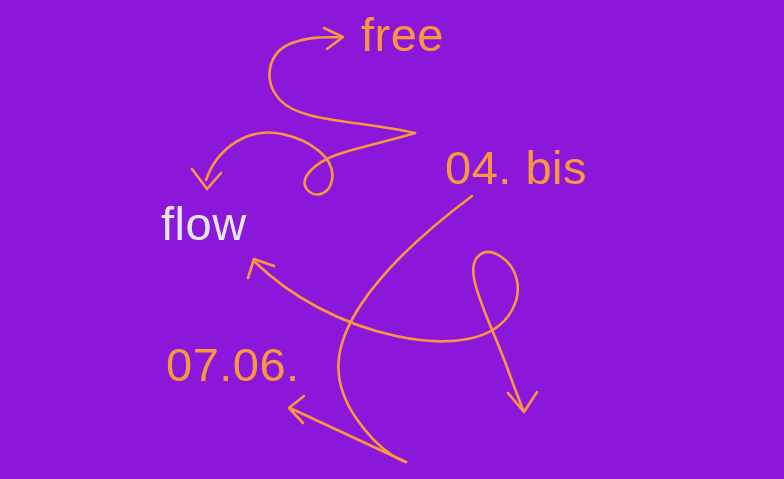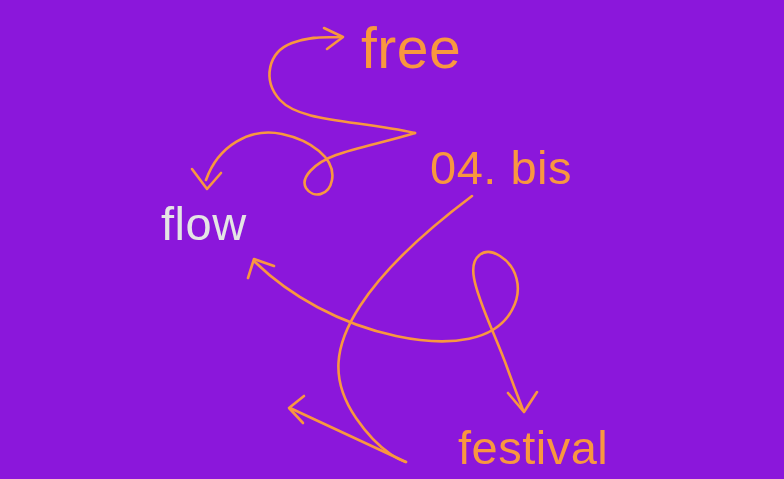--- a/index.html
+++ b/index.html
@@ -25,22 +25,22 @@
   }
   .wordmark {
     position: absolute;
     white-space: pre;
     font-family: "Liberation Sans", sans-serif;
     font-weight: 400;
     letter-spacing: 0.5px;
     line-height: 1;
     user-select: none;
   }
-  #word-free     { left: 361px; top: 20px;  font-size: 57px; }
-  #word-04bis    { left: 430px; top: 144px; font-size: 47px; }
+  #word-free     { left: 361px; top: 11px;  font-size: 47px; }
+  #word-04bis    { left: 445px; top: 144px; font-size: 47px; }
   #word-flow     { left: 161px; top: 200px; font-size: 47px; }
   #word-0706     { left: 166px; top: 341px; font-size: 47px; }
   #word-festival { left: 458px; top: 424px; font-size: 47px; }
 </style>
 </head>
 <body>
 
 <div id="poster" style="background: rgb(139, 23, 219);">
 
   <svg id="poster-svg" viewBox="0 0 784 479" xmlns="http://www.w3.org/2000/svg">
@@ -71,16 +71,16 @@
       <polyline points="304,396 289,408 303,423"></polyline>
     </g>
   </svg>
 
   <div class="wordmark" id="word-free" style="color: rgb(249, 151, 63);">free</div>
 
   <div class="wordmark" id="word-04bis" style="color: rgb(249, 151, 63);">04. bis</div>
 
   <div class="wordmark" id="word-flow" style="color: #e5e5e5;">flow</div>
 
+  <div class="wordmark" id="word-0706" style="color: rgb(249, 151, 63);">07.06.</div>
 
-  <div class="wordmark" id="word-festival" style="color: rgb(249, 151, 63);">festival</div>
 
 </div>
 
 </body></html>

